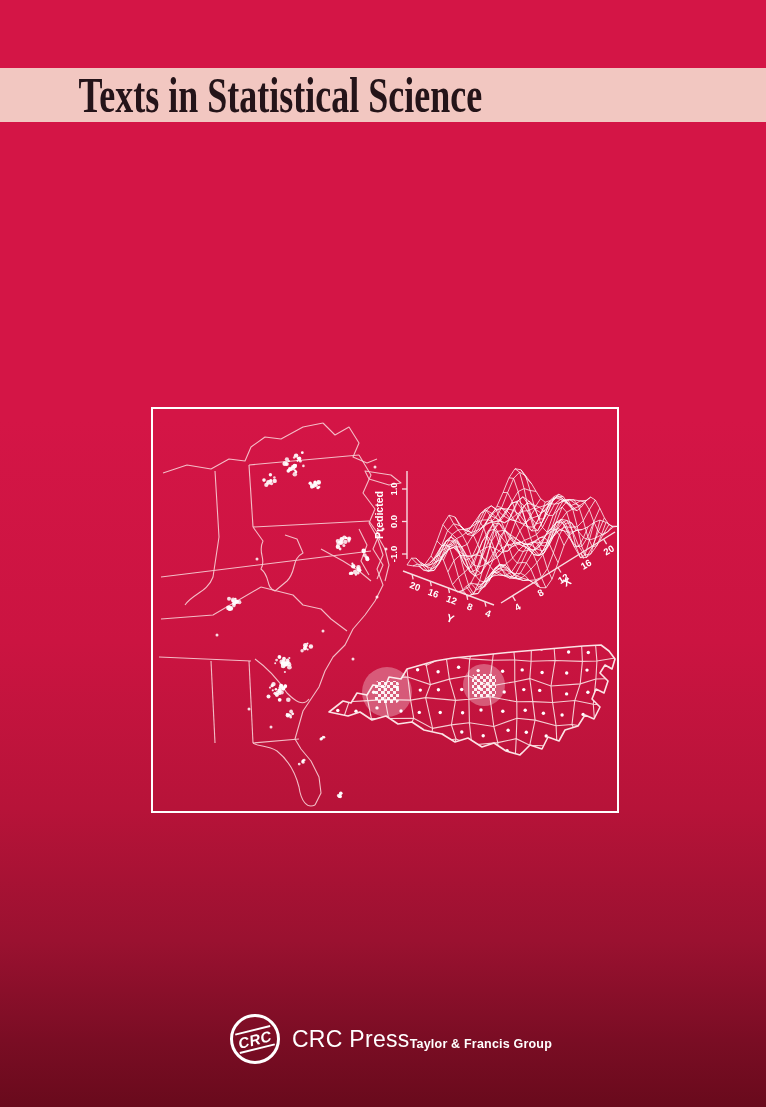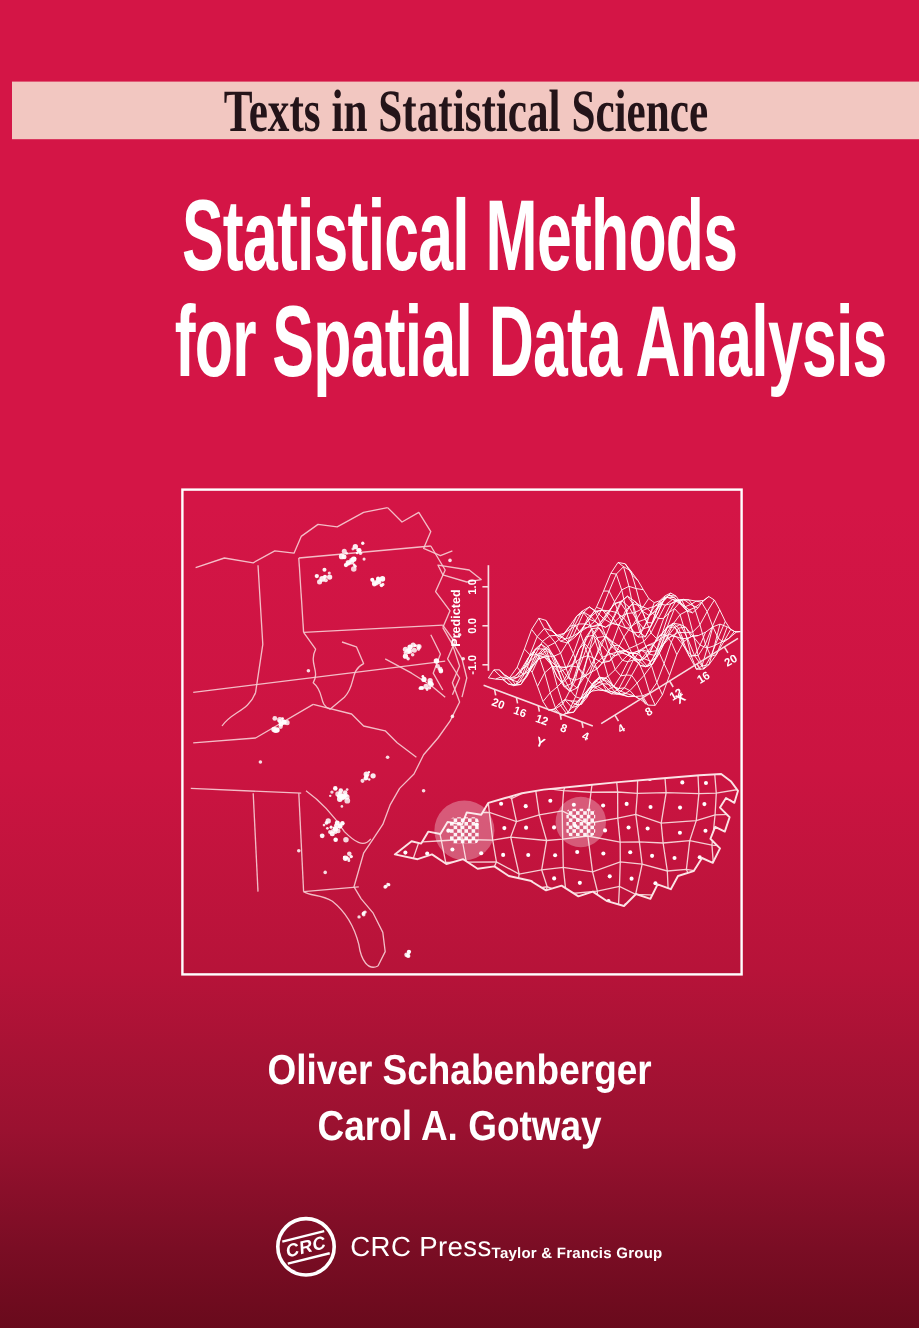--- a/index.html
+++ b/index.html
@@ -4,22 +4,22 @@
 <style>
   html,body{margin:0;padding:0;background:#ffffff;}
   .cover{
     position:relative;width:766px;height:1107px;overflow:hidden;
     font-family:"Liberation Sans",sans-serif;
     background:linear-gradient(180deg,
       #d41546 0%, #d41546 38%, #cb1441 58%, #b71339 73%,
       #9a1130 85%, #7a0d24 94%, #690a1c 100%);
   }
   .banner{
-    position:absolute;top:68px;left:0;right:0;height:48px;
-    background:#f2c7c1;display:flex;align-items:center;justify-content:center;margin-left:10px;
+    position:absolute;top:68px;left:0;right:0;height:54px;
+    background:#f2c7c1;display:flex;align-items:center;justify-content:flex-start;
   }
   .banner .banner-text{
     display:block;font-family:"Liberation Serif",serif;font-weight:700;
     font-size:50px;color:#241419;transform:scaleX(.72);white-space:nowrap;
   }
   .title{
     position:absolute;top:152px;left:0;right:0;margin:0;
     text-align:center;color:#fff;font-weight:700;
   }
   .title .line{
@@ -56,24 +56,20 @@
 </style>
 </head>
 <body>
 
 <div class="cover">
 
   <div class="banner">
     <span class="banner-text">Texts in Statistical Science</span>
   </div>
 
-  <h1 class="title">
-    <span class="line">Statistical Methods</span>
-    <span class="line">for Spatial Data Analysis</span>
-  </h1>
 
   <div class="panel">
     <svg id="art" width="464" height="402" viewBox="0 0 464 402">
         <defs>
           <pattern id="chk" width="6" height="6" patternUnits="userSpaceOnUse">
             <rect x="0" y="0" width="3" height="3" fill="#fff" opacity="0.92"></rect>
             <rect x="3" y="3" width="3" height="3" fill="#fff" opacity="0.92"></rect>
           </pattern>
           <clipPath id="ncClip">
             <path d="M176,303 L190,292 L198,294 L204,284 L214,286 L220,276 L232,278 L236,268 L248,270 L254,260 L268,256 L282,252 L300,249 L330,246 L360,243 L395,240 L430,237 L448,236 L456,242 L462,250 L459,260 L452,256 L447,264 L455,272 L451,284 L443,280 L439,290 L447,298 L441,310 L432,306 L425,317 L412,321 L406,332 L395,328 L389,340 L377,336 L367,346 L353,342 L341,334 L329,338 L315,329 L302,333 L289,325 L271,321 L259,313 L245,315 L233,307 L219,311 L207,303 L195,307 Z"></path>
@@ -473,24 +469,20 @@
         </g>
         <g>
           <circle cx="234" cy="283" r="25" fill="rgba(255,255,255,0.30)"></circle>
           <circle cx="331" cy="276" r="21" fill="rgba(255,255,255,0.30)"></circle>
           <rect x="222" y="272" width="24" height="22" rx="4" fill="url(#chk)"></rect>
           <rect x="319" y="265" width="24" height="23" rx="4" fill="url(#chk)"></rect>
         </g>
       </svg>
   </div>
 
-  <div class="authors">
-    <span class="author">Oliver Schabenberger</span>
-    <span class="author">Carol A. Gotway</span>
-  </div>
 
   <div class="publisher">
     <div class="crc-circle">
       <span class="crc-mono">CRC</span>
     </div>
     <div class="pub-text">
       <span class="pub-name">CRC Press</span>
       <span class="pub-tagline">Taylor &amp; Francis Group</span>
     </div>
   </div>

